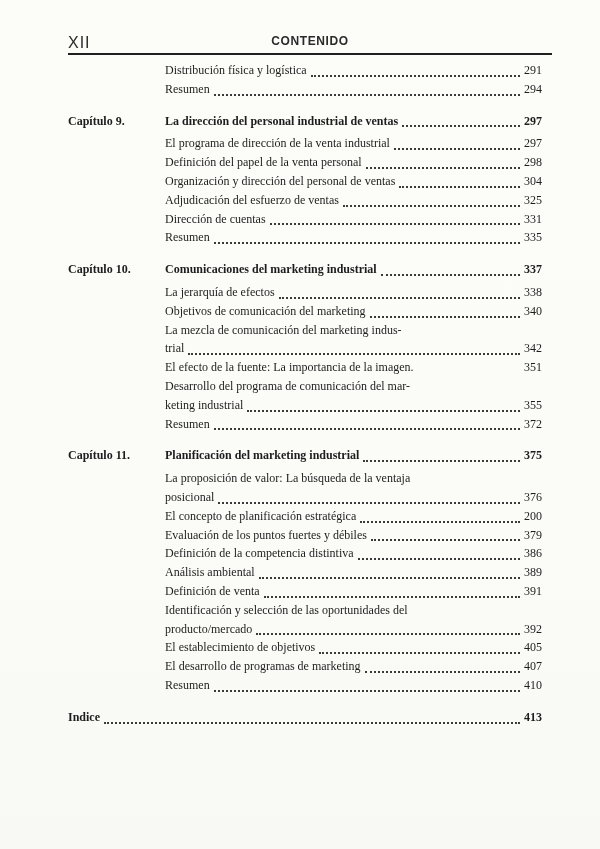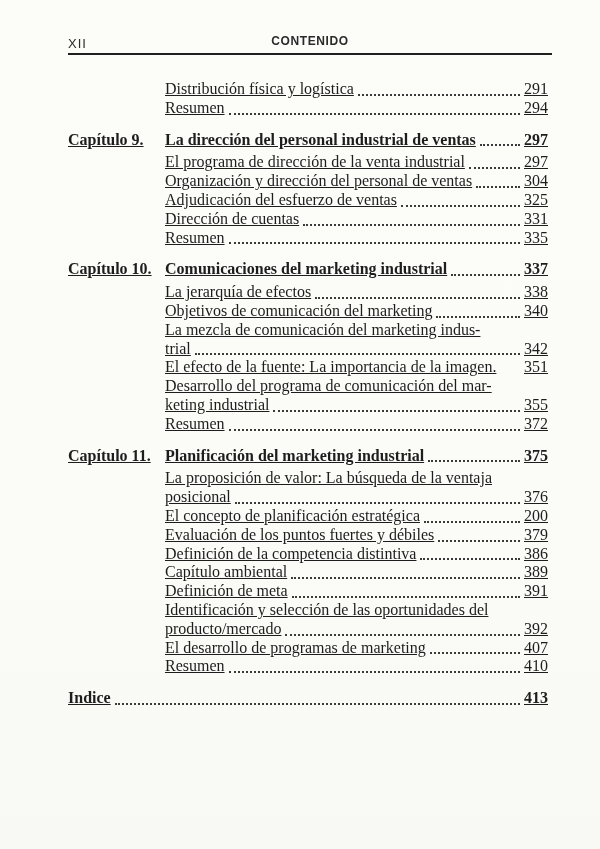--- a/index.html
+++ b/index.html
@@ -18,21 +18,21 @@
     background: linear-gradient(180deg, #fcfcf9 0%, #fbfbf8 60%, #f8f8f5 100%);
     font-family: "Liberation Serif", serif;
     color: #1d1d1d;
   }
   .page-header {
     position: relative;
     height: 15px;
   }
   .folio {
     font-family: "Liberation Sans", sans-serif;
-    font-size: 13px;
+    font-size: 16px;
     letter-spacing: 1px;
     color: #2a2a2a;
   }
   .running-head {
     position: absolute;
     left: 0;
     right: 0;
     top: 0;
     text-align: center;
     font-family: "Liberation Sans", sans-serif;
@@ -40,24 +40,23 @@
     font-weight: 700;
     letter-spacing: .6px;
     color: #2a2a2a;
   }
   .rule {
     border: none;
     border-top: 2px solid #1f1f1f;
     margin: 4px 0 0 0;
   }
   .toc {
-    margin-top: 25px;
-    font-size: 16px;
+    margin-top: 6px;
+    font-size: 12px;
     line-height: 18.8px;
-    text-decoration: underline;
   }
   .block { margin-top: 13px; }
   .block:first-child { margin-top: 0; }
   .row {
     display: flex;
     align-items: baseline;
   }
   .row .text { white-space: nowrap; flex: 0 0 auto; }
   .head { font-weight: 700; margin-bottom: 4px; }
   .head .label { width: 97px; flex: 0 0 auto; }
@@ -109,20 +108,25 @@
         <span class="text">La dirección del personal industrial de ventas</span>
         <span class="leader"></span>
         <span class="pnum">297</span>
       </div>
       <div class="row entry">
         <span class="text">El programa de dirección de la venta industrial</span>
         <span class="leader"></span>
         <span class="pnum">297</span>
       </div>
       <div class="row entry">
+        <span class="text">Definición del papel de la venta personal</span>
+        <span class="leader"></span>
+        <span class="pnum">298</span>
+      </div>
+      <div class="row entry">
         <span class="text">Organización y dirección del personal de ventas</span>
         <span class="leader"></span>
         <span class="pnum">304</span>
       </div>
       <div class="row entry">
         <span class="text">Adjudicación del esfuerzo de ventas</span>
         <span class="leader"></span>
         <span class="pnum">325</span>
       </div>
       <div class="row entry">
@@ -206,36 +210,41 @@
         <span class="text">Evaluación de los puntos fuertes y débiles</span>
         <span class="leader"></span>
         <span class="pnum">379</span>
       </div>
       <div class="row entry">
         <span class="text">Definición de la competencia distintiva</span>
         <span class="leader"></span>
         <span class="pnum">386</span>
       </div>
       <div class="row entry">
-        <span class="text">Capítulo ambiental</span>
+        <span class="text">Análisis ambiental</span>
         <span class="leader"></span>
         <span class="pnum">389</span>
       </div>
       <div class="row entry">
-        <span class="text">Definición de meta</span>
+        <span class="text">Definición de venta</span>
         <span class="leader"></span>
         <span class="pnum">391</span>
       </div>
       <div class="row entry cont">
         <span class="text">Identificación y selección de las oportunidades del</span>
       </div>
       <div class="row entry">
         <span class="text">producto/mercado</span>
         <span class="leader"></span>
         <span class="pnum">392</span>
+      </div>
+      <div class="row entry">
+        <span class="text">El establecimiento de objetivos</span>
+        <span class="leader"></span>
+        <span class="pnum">405</span>
       </div>
       <div class="row entry">
         <span class="text">El desarrollo de programas de marketing</span>
         <span class="leader"></span>
         <span class="pnum">407</span>
       </div>
       <div class="row entry">
         <span class="text">Resumen</span>
         <span class="leader"></span>
         <span class="pnum">410</span>

